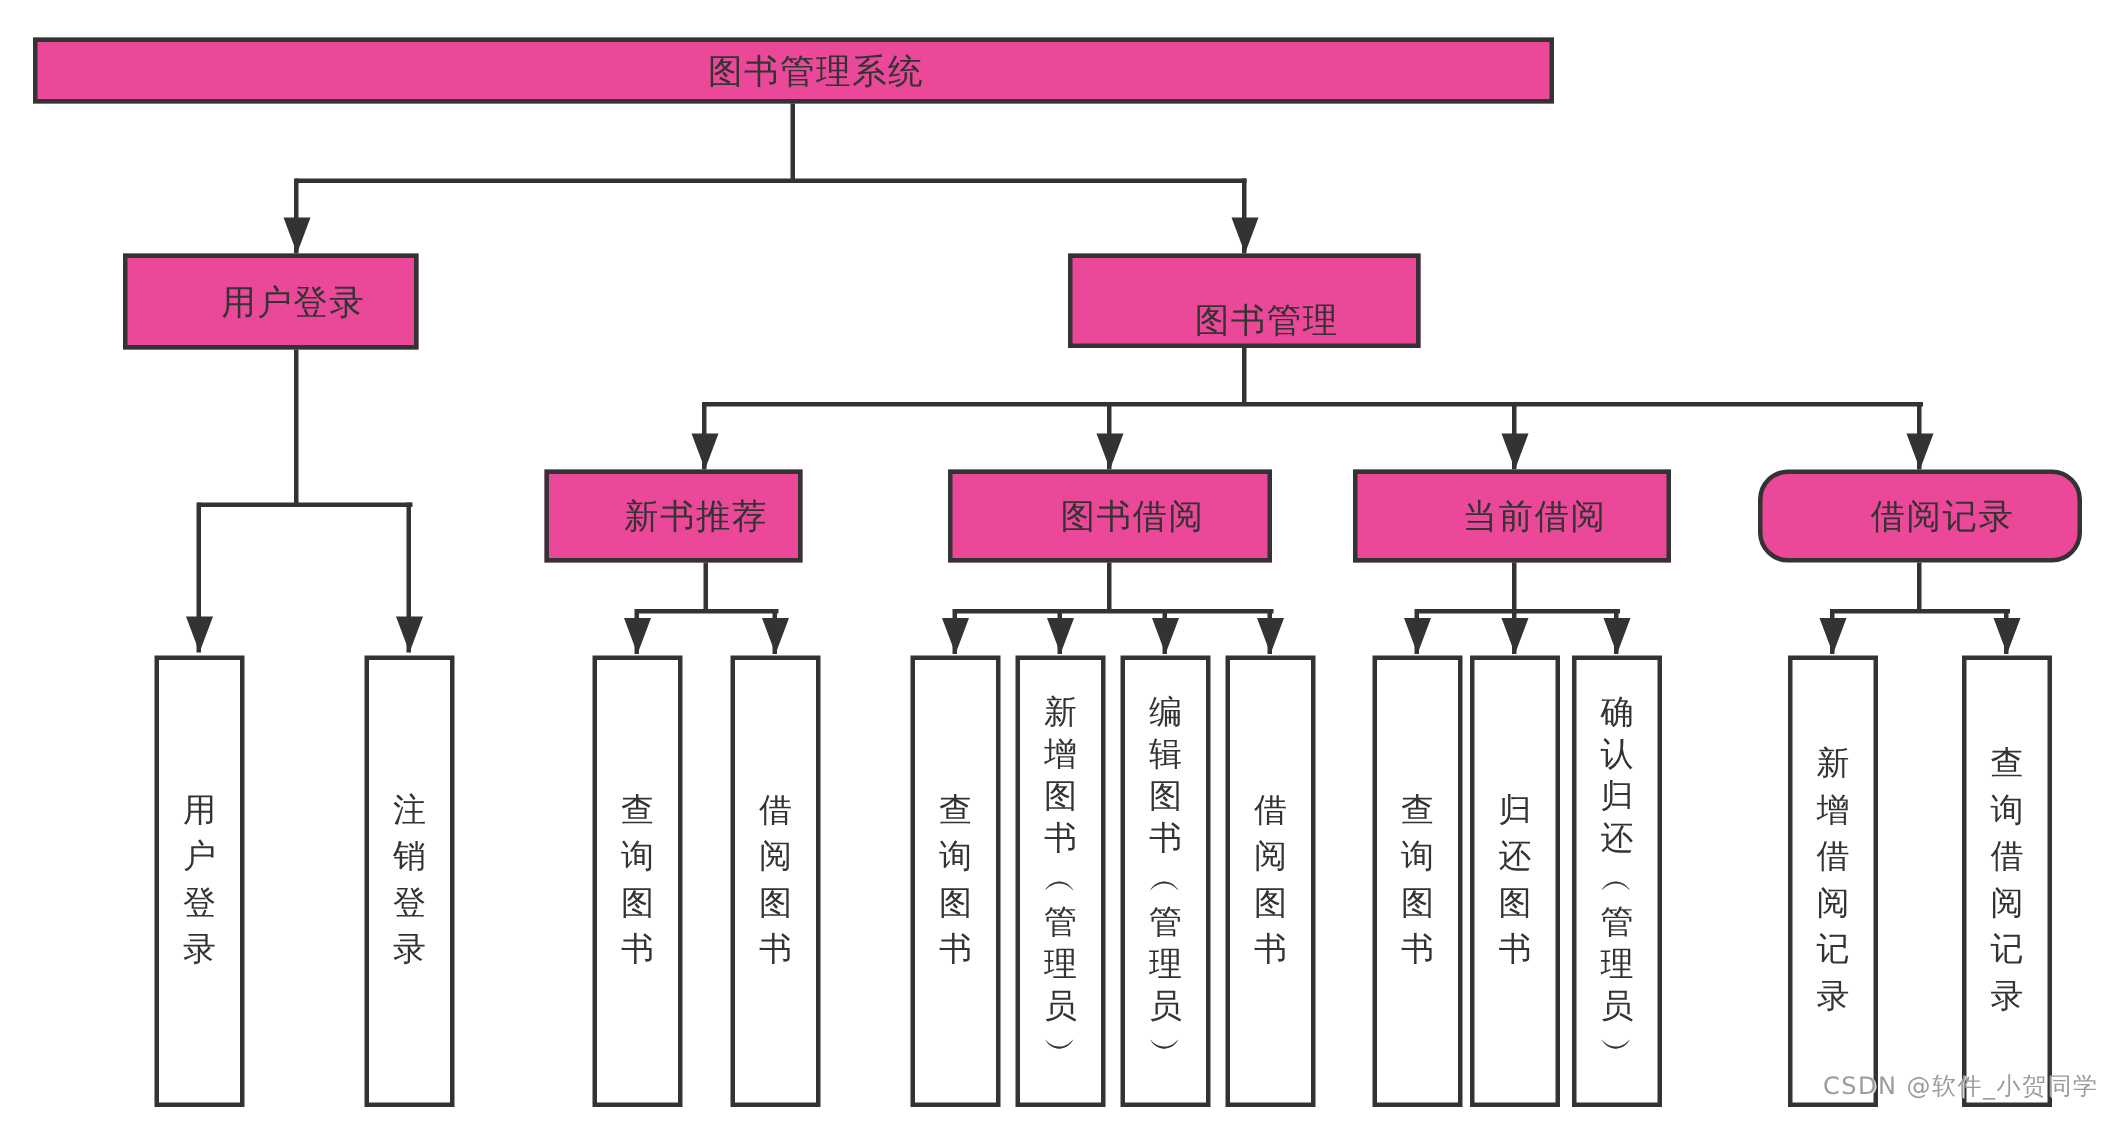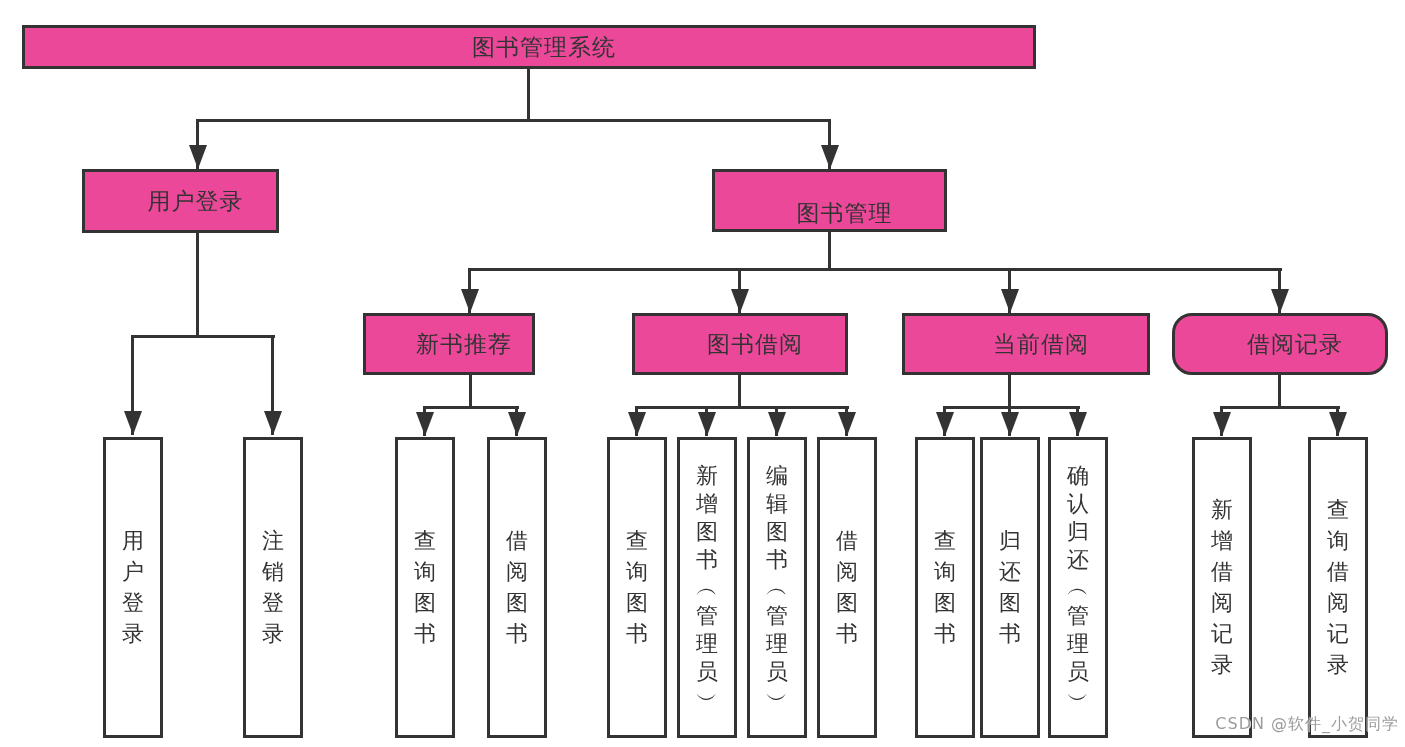--- a/index.html
+++ b/index.html
@@ -99,21 +99,21 @@
   <div class="arrow" style="left:738px;top:268px;height:45px;"></div>
   <div class="arrow" style="left:1008px;top:268px;height:45px;"></div>
   <div class="arrow" style="left:1278px;top:268px;height:45px;"></div>
 
   <div class="node" style="left:363px;top:313px;width:172px;height:62px;">
     <span>新书推荐</span>
   </div>
   <div class="node" style="left:632px;top:313px;width:216px;height:62px;">
     <span>图书借阅</span>
   </div>
-  <div class="node" style="left:902px;top:313px;width:248px;height:62px;font-family:Liberation Serif, serif;">
+  <div class="node" style="left:902px;top:313px;width:212px;height:62px;font-family:Liberation Serif, serif;">
     <span>当前借阅</span>
   </div>
   <div class="node" style="left:1172px;top:313px;width:216px;height:62px;border-radius:20px;">
     <span>借阅记录</span>
   </div>
 
   <div class="vline" style="left:469px;top:375px;height:33px;"></div>
   <div class="hline" style="left:424px;top:406px;width:95px;"></div>
   <div class="arrow" style="left:423px;top:406px;height:30px;"></div>
   <div class="arrow" style="left:515px;top:406px;height:30px;"></div>

